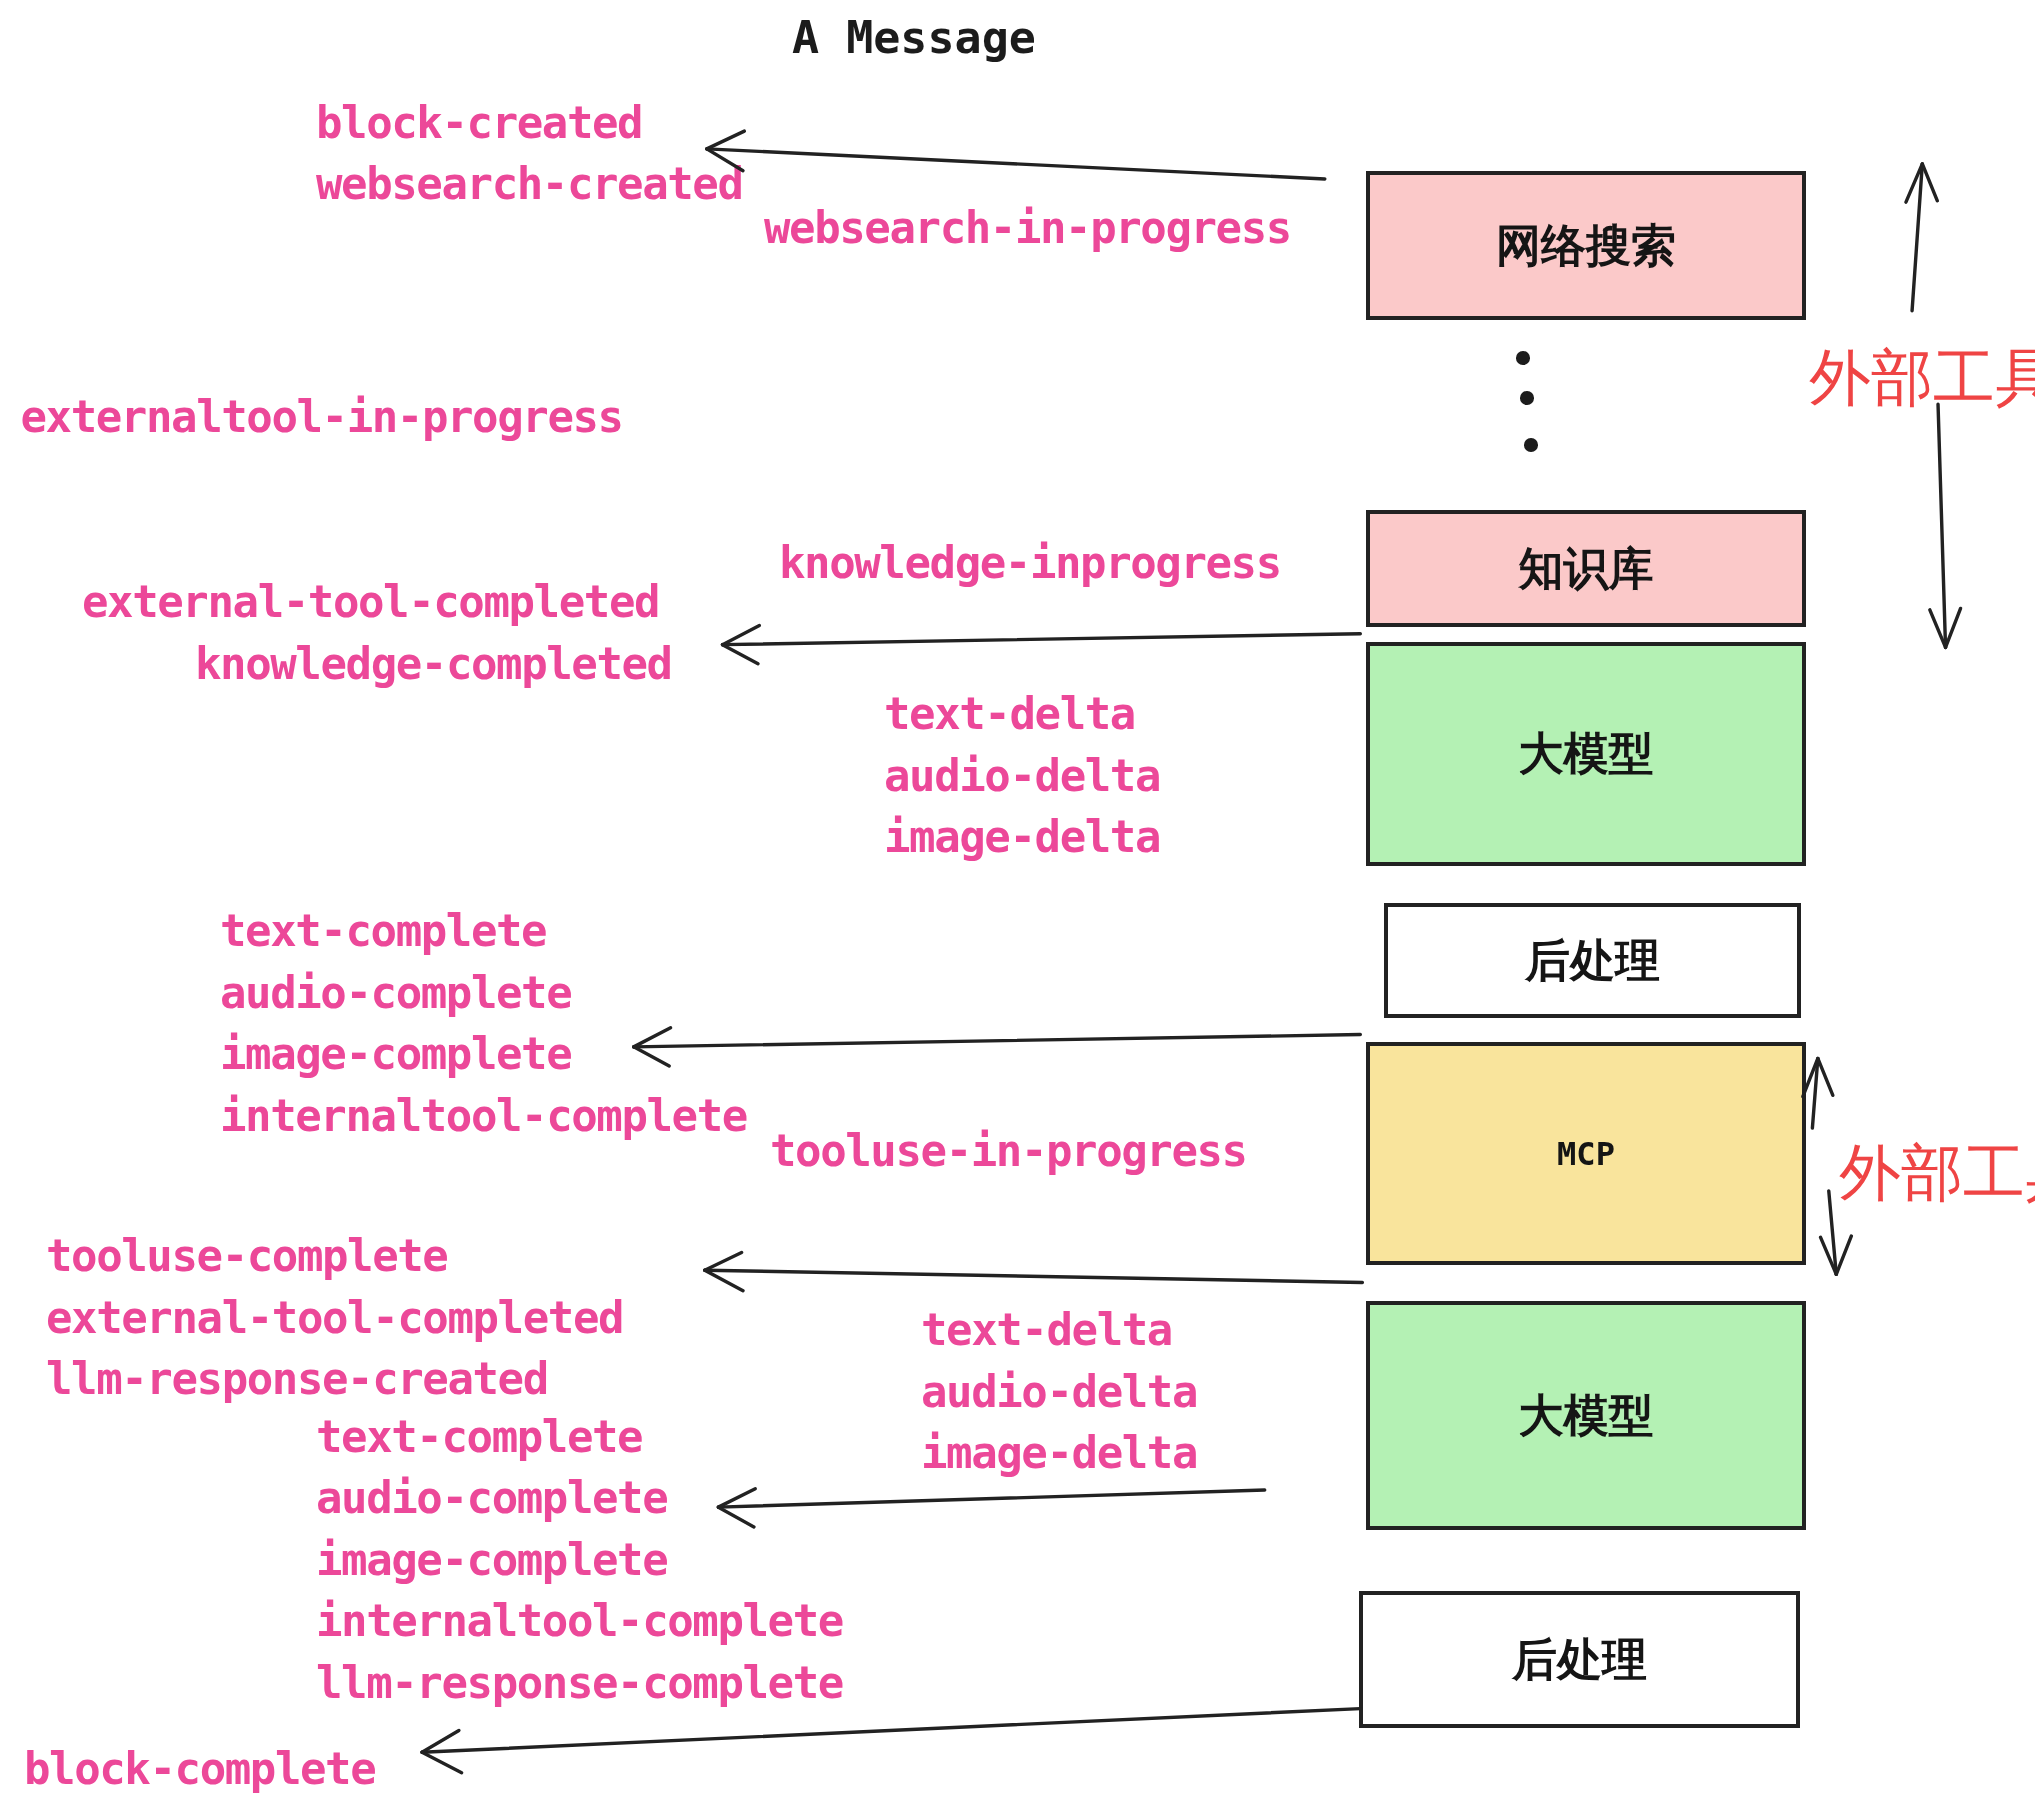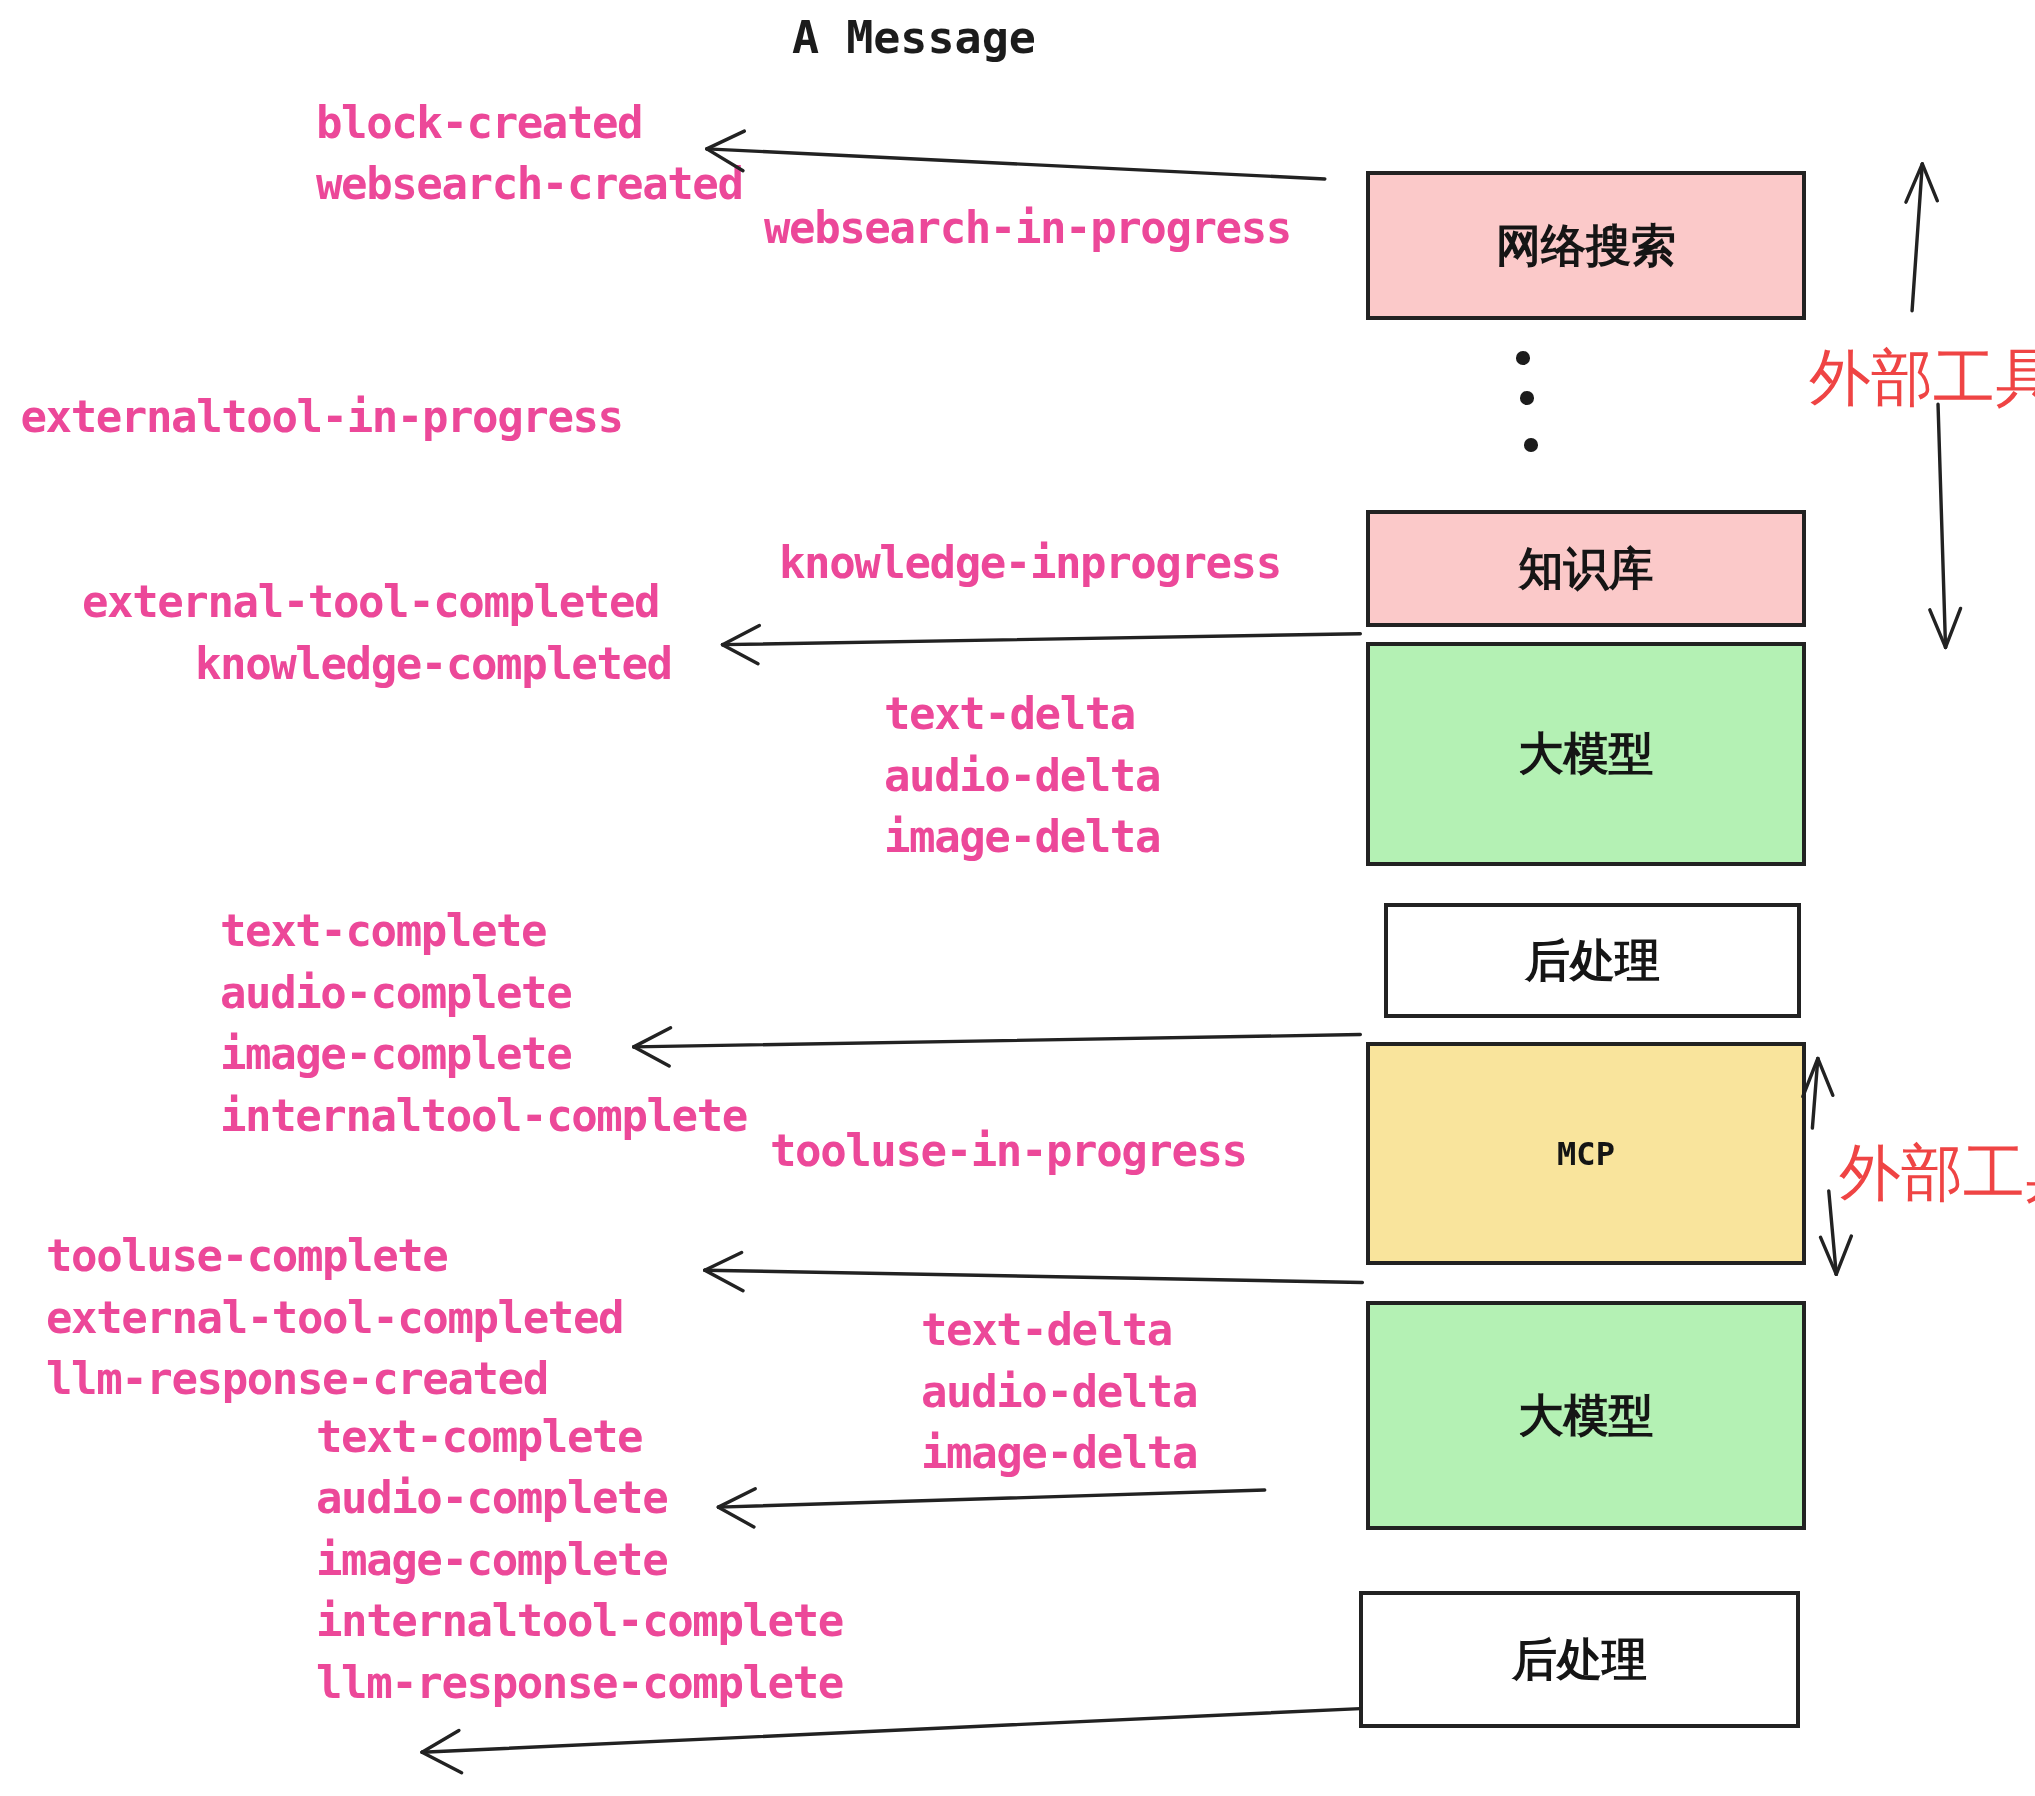--- a/index.html
+++ b/index.html
@@ -74,20 +74,21 @@
   <div class="evt" style="left:46px;top:1295px;">external-tool-completed</div>
   <div class="evt" style="left:46px;top:1356px;">llm-response-created</div>
   <div class="evt" style="left:921px;top:1307px;">text-delta</div>
   <div class="evt" style="left:921px;top:1369px;">audio-delta</div>
   <div class="evt" style="left:921px;top:1430px;">image-delta</div>
   <div class="evt" style="left:316px;top:1414px;">text-complete</div>
   <div class="evt" style="left:316px;top:1475px;">audio-complete</div>
   <div class="evt" style="left:316px;top:1537px;">image-complete</div>
   <div class="evt" style="left:316px;top:1598px;">internaltool-complete</div>
   <div class="evt" style="left:316px;top:1660px;">llm-response-complete</div>
+  <div class="evt" style="left:24px;top:1746px;">block-complete</div>
 
   <div class="box" style="top: 171px; height: 149px; background: rgb(251, 201, 201);">
     <span>网络搜索</span>
   </div>
   <div class="box" style="top: 510px; height: 117px; background: rgb(251, 201, 201);">
     <span>知识库</span>
   </div>
   <div class="box" style="top: 642px; height: 224px; background: rgb(180, 241, 180);">
     <span>大模型</span>
   </div>

